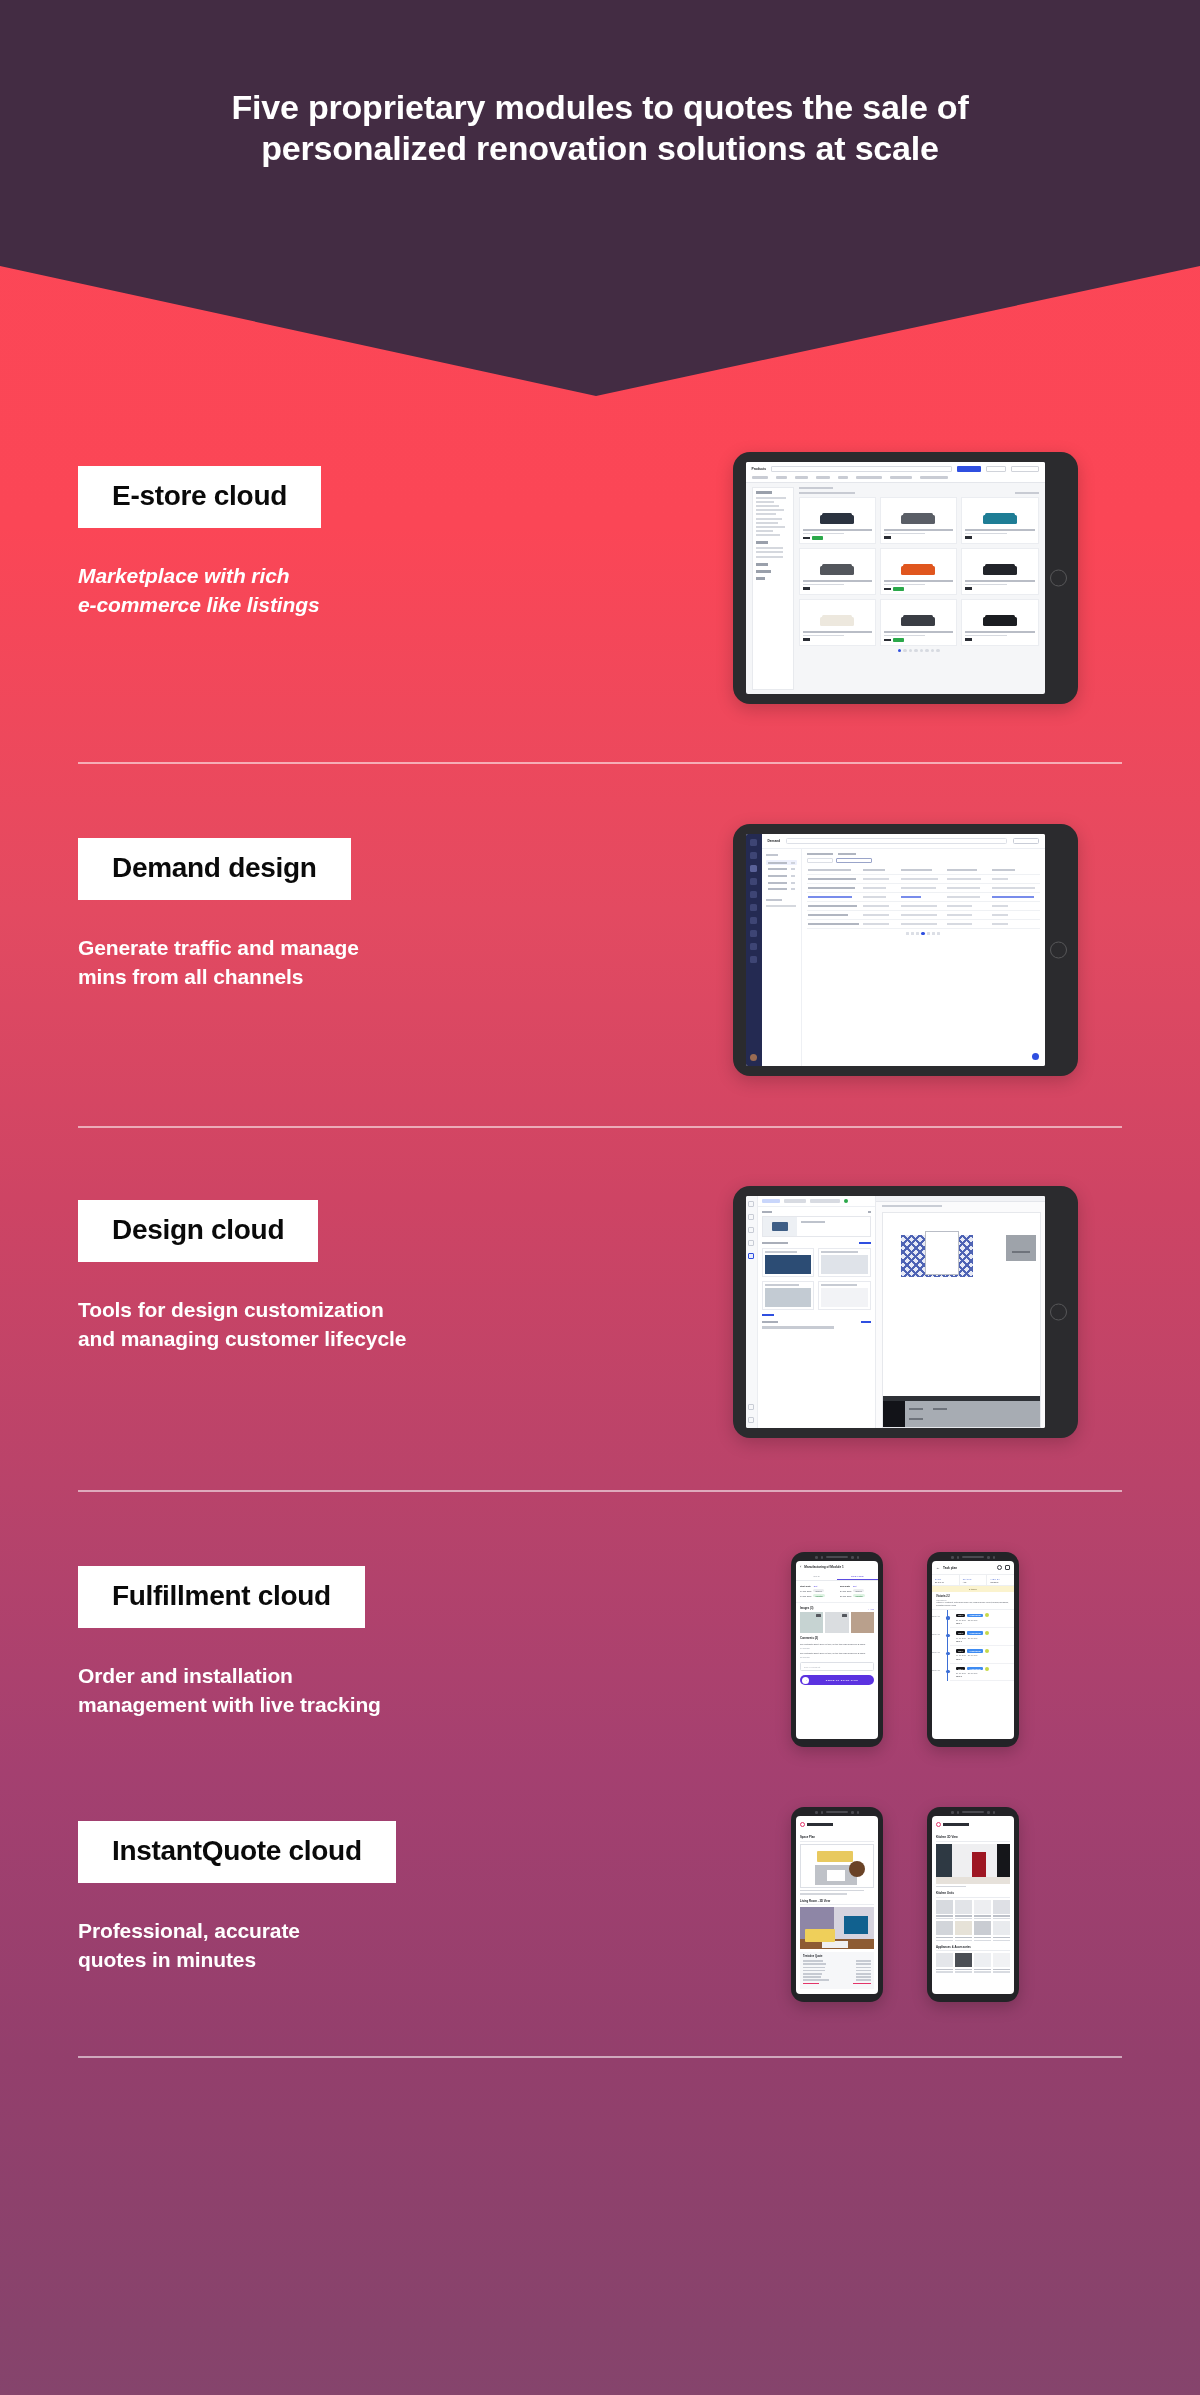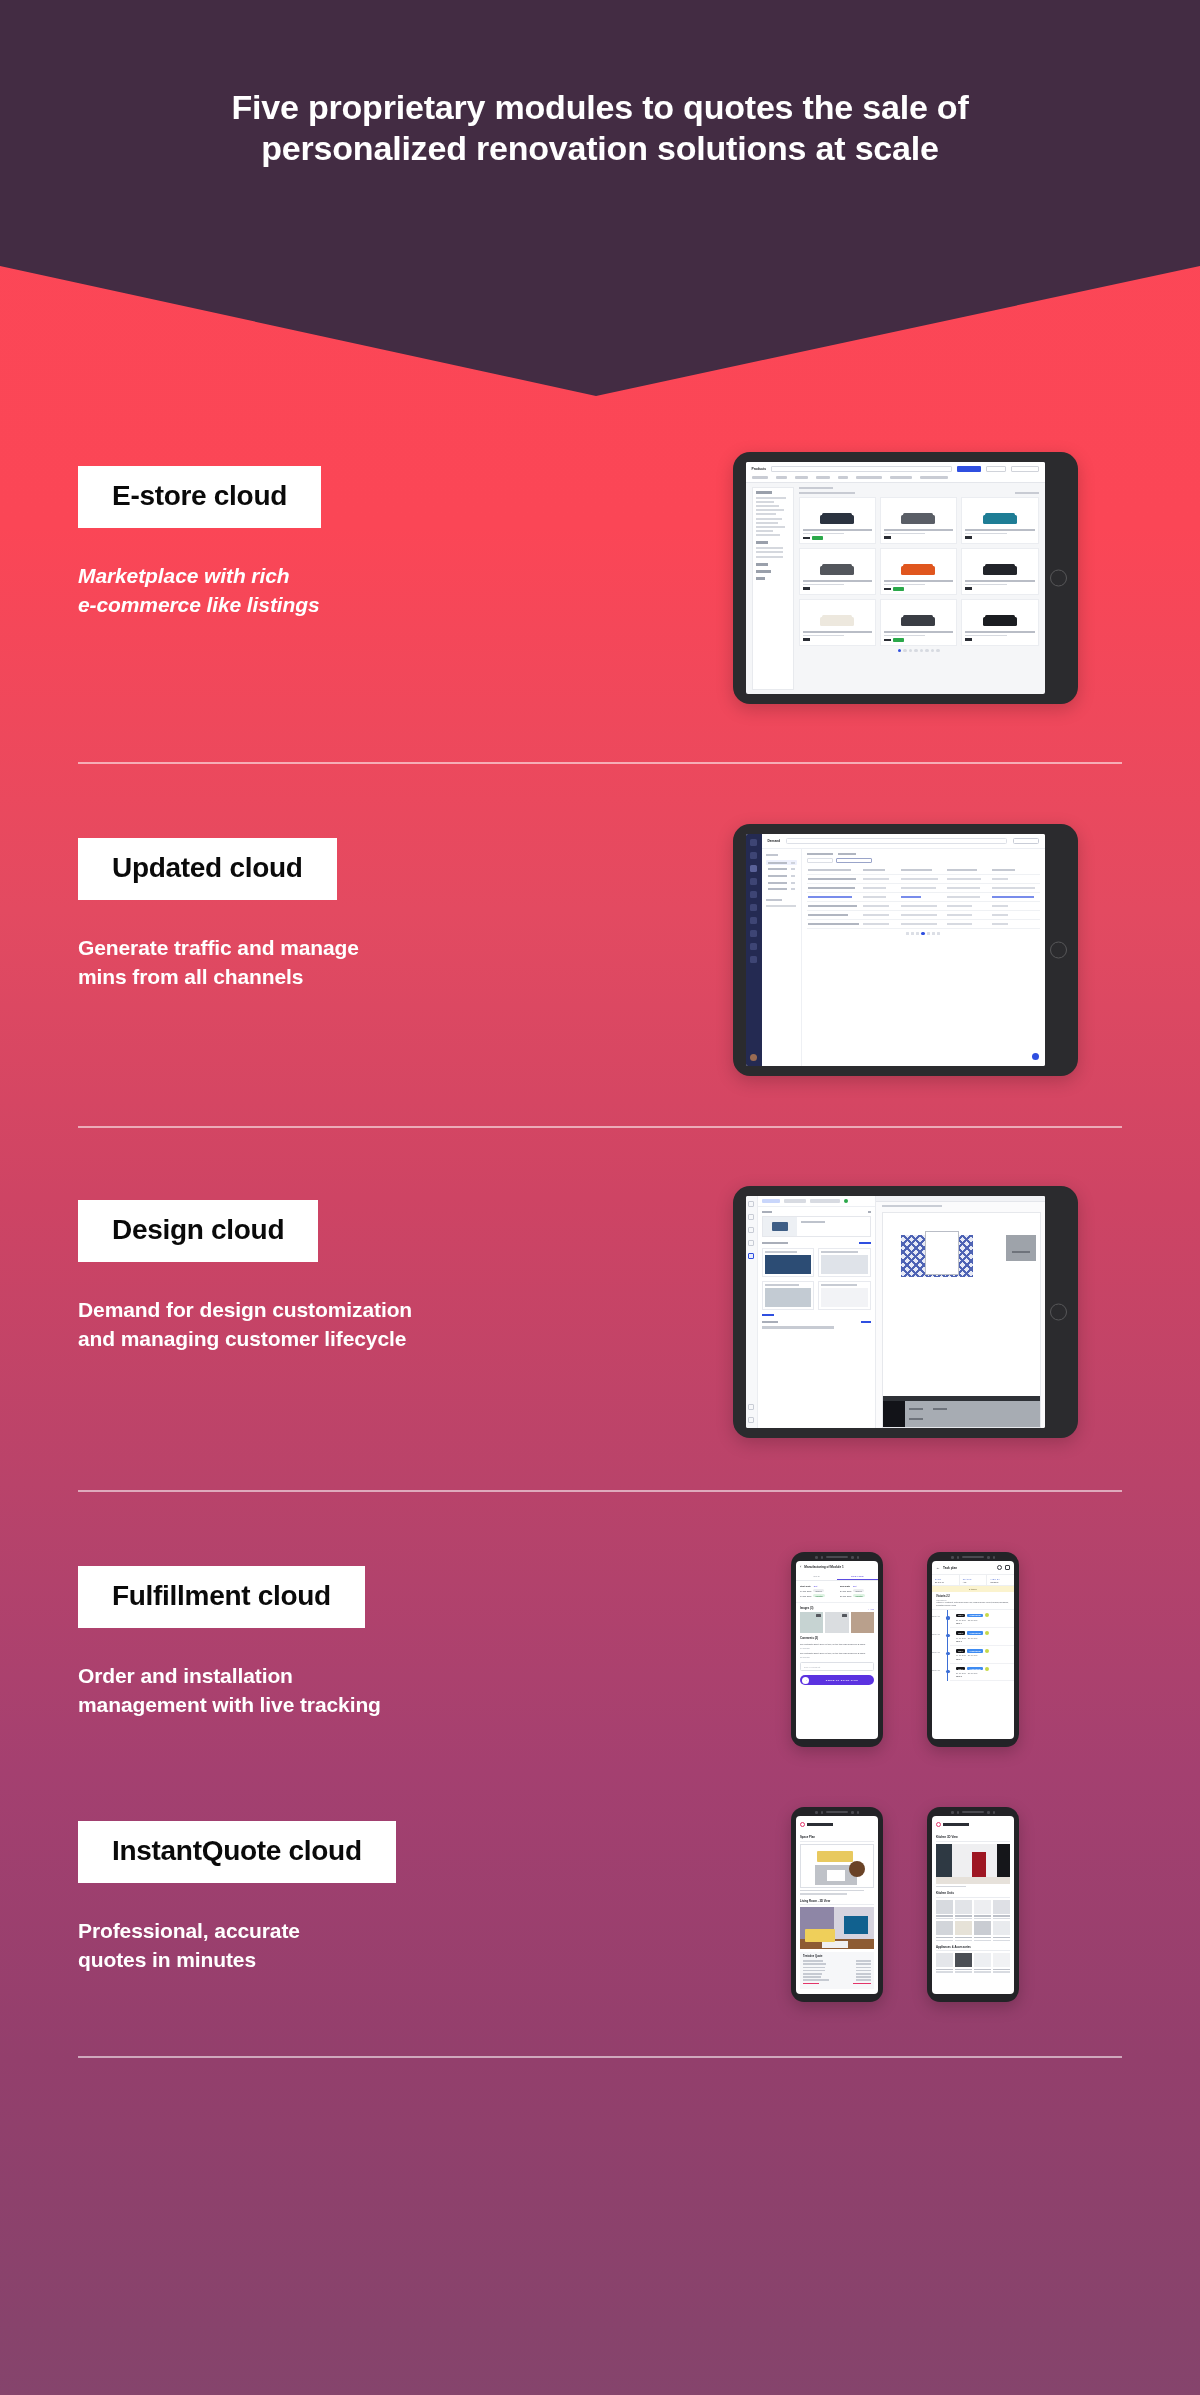--- a/index.html
+++ b/index.html
@@ -471,21 +471,21 @@
           </div>
         </div>
       </div>
       <div class="divider" style="margin-top:58px;"></div>
     </div>
 
     <div class="module" style="padding-top:50px;">
       <div class="module-inner">
         <div class="module-text">
           <div class="label-box">
-            <span class="label-text">Updated cloud</span>
+            <span class="label-text">Demand design</span>
           </div>
           <div class="module-desc" style="white-space:pre-line;">Generate traffic and manage
 mins from all channels</div>
         </div>
         <div class="module-visual">
           <div class="tablet">
             <div class="home-btn"></div>
             <div class="screen">
               <div class="dm">
                 <div class="dm-rail">
@@ -614,21 +614,21 @@
       </div>
       <div class="divider" style="margin-top:50px;"></div>
     </div>
 
     <div class="module" style="padding-top:48px;">
       <div class="module-inner">
         <div class="module-text">
           <div class="label-box">
             <span class="label-text">Design cloud</span>
           </div>
-          <div class="module-desc" style="white-space:pre-line;">Demand for design customization
+          <div class="module-desc" style="white-space:pre-line;">Tools for design customization
 and managing customer lifecycle</div>
         </div>
         <div class="module-visual">
           <div class="tablet">
             <div class="home-btn"></div>
             <div class="screen">
               <div class="dz">
                 <div class="dz-rail">
                   <i></i>
                   <i></i>

